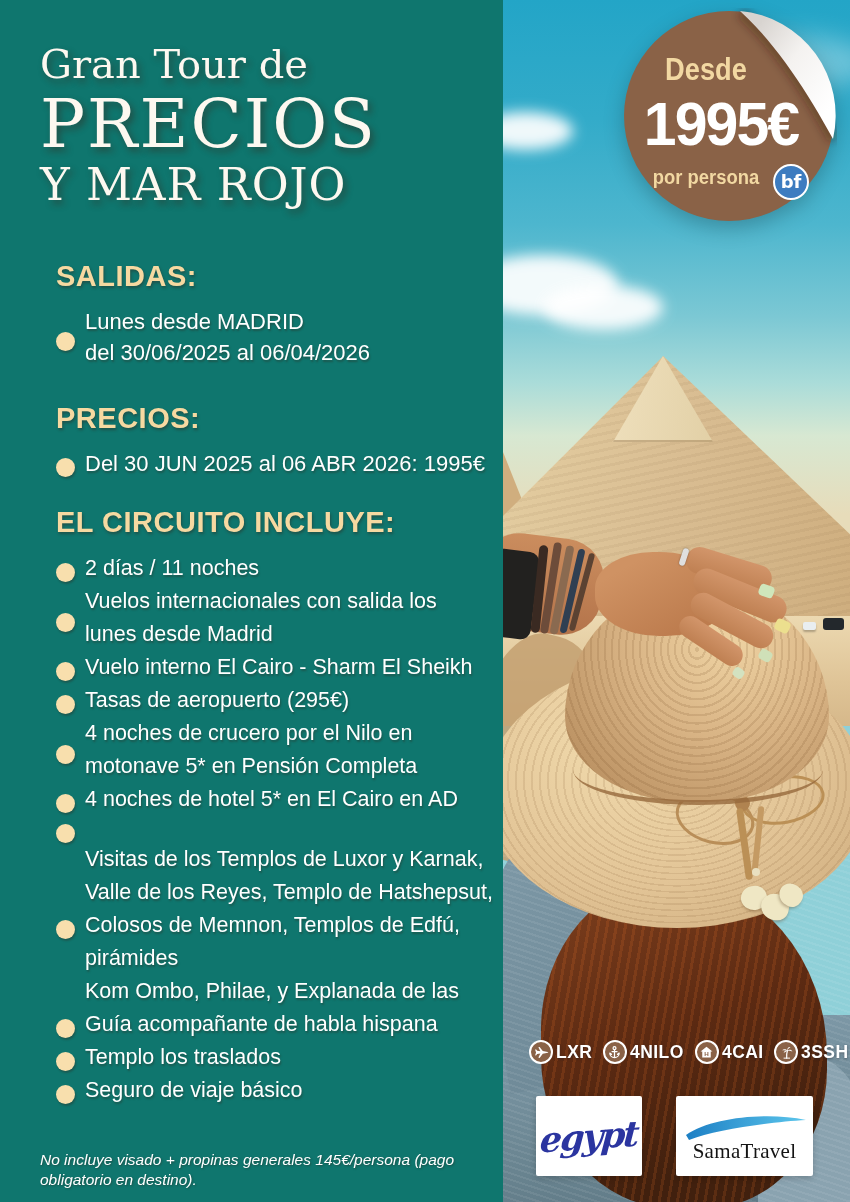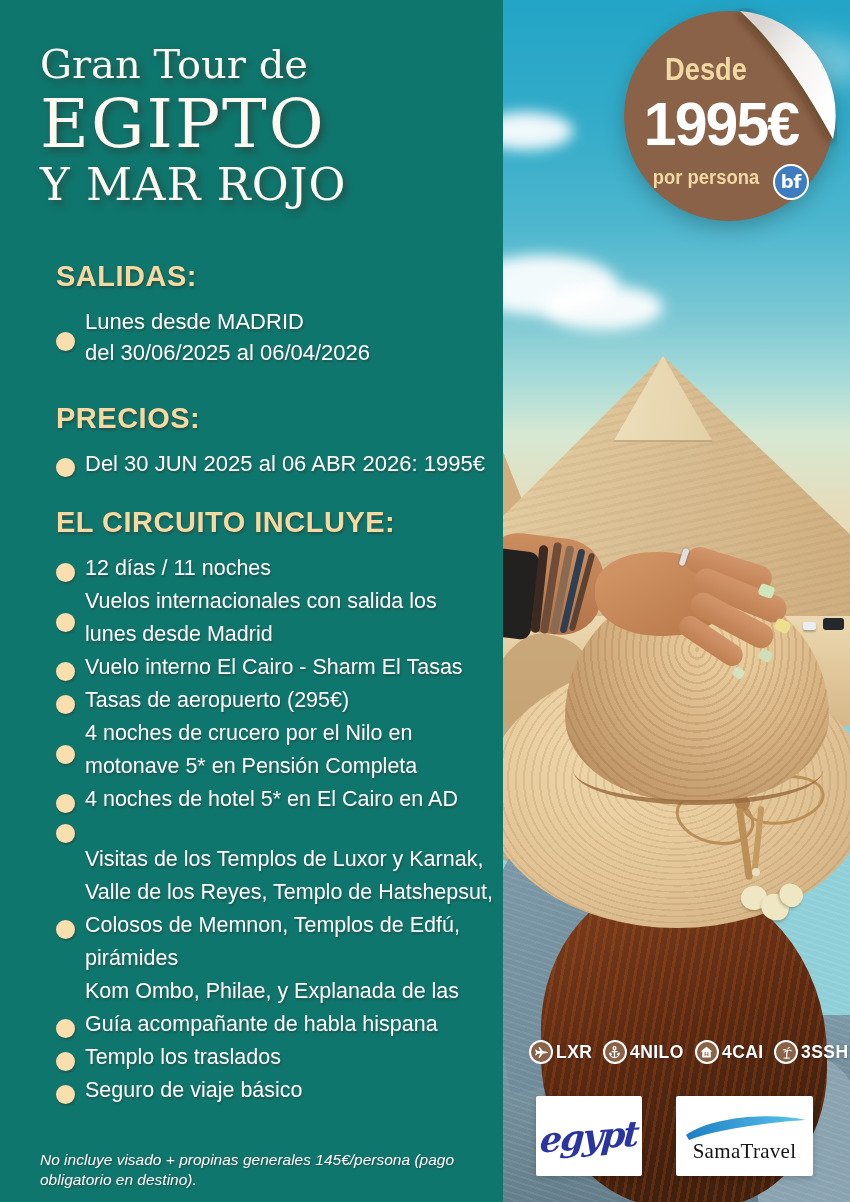--- a/index.html
+++ b/index.html
@@ -207,21 +207,21 @@
     <div class="nail n1"></div>
     <div class="nail n2"></div>
     <div class="nail n3"></div>
     <div class="nail n4"></div>
     <div class="ring"></div>
   </div>
 
   <div class="panel">
     <div class="title-block">
       <div class="title-l1">Gran Tour de</div>
-      <div class="title-l2">EGIPTO</div>
+      <div class="title-l2">PRECIOS</div>
       <div class="title-l3">Y MAR ROJO</div>
     </div>
 
     <div class="section sec-salidas">
       <div class="sec-head">SALIDAS:</div>
       <div class="item">
         <span class="bullet"></span>
         <div class="item-text">
           <span class="line">Lunes desde MADRID</span>
           <span class="line">del 30/06/2025 al 06/04/2026</span>
@@ -238,34 +238,34 @@
         </div>
       </div>
     </div>
 
     <div class="section sec-circuito">
       <div class="sec-head">EL CIRCUITO INCLUYE:</div>
 
       <div class="item">
         <span class="bullet"></span>
         <div class="item-text">
-            <span class="line">12 días / 11 noches</span>
+            <span class="line">2 días / 11 noches</span>
           </div>
       </div>
       <div class="item">
         <span class="bullet"></span>
         <div class="item-text">
           <span class="line">Vuelos internacionales con salida los</span>
           <span class="line">lunes desde Madrid</span>
         </div>
       </div>
       <div class="item">
         <span class="bullet"></span>
         <div class="item-text">
-            <span class="line">Vuelo interno El Cairo - Sharm El Tasas</span>
+            <span class="line">Vuelo interno El Cairo - Sharm El Sheikh</span>
           </div>
       </div>
       <div class="item">
         <span class="bullet"></span>
         <div class="item-text">
             <span class="line">Tasas de aeropuerto (295€)</span>
           </div>
       </div>
       <div class="item">
         <span class="bullet"></span>

